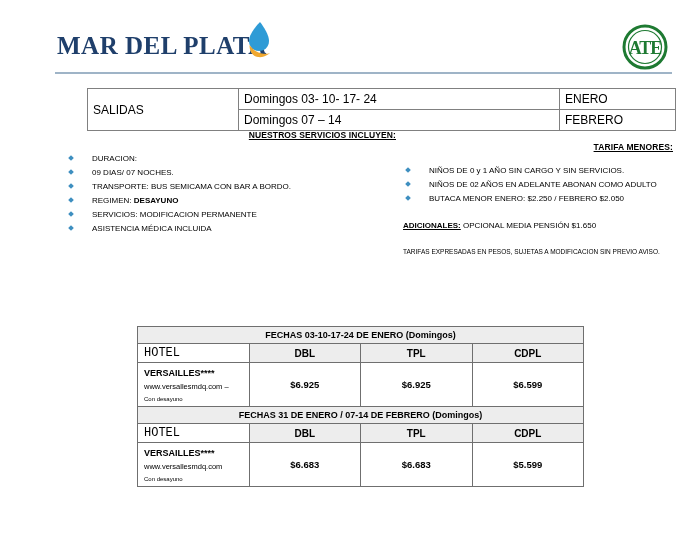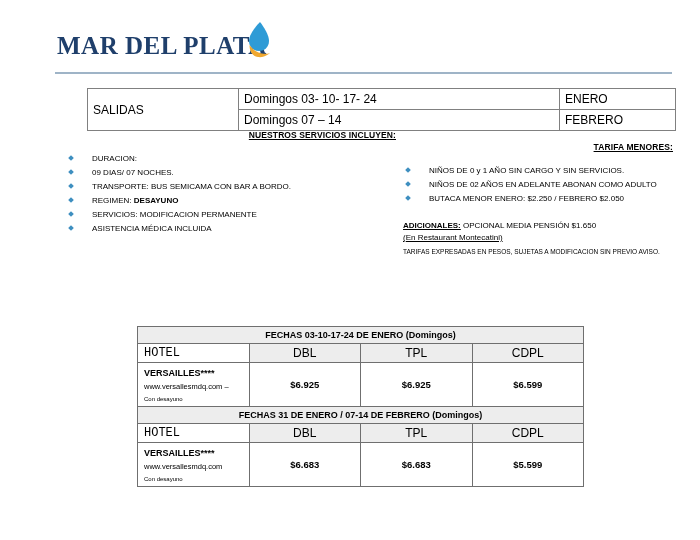--- a/index.html
+++ b/index.html
@@ -181,22 +181,22 @@
   td.hotel-head {
     font-size: 12px;
     padding: 2px 6px;
     height: 14px;
     background: #ffffff;
     font-family: Liberation Mono, monospace;
   }
   td.rate-head {
     background: #EDEDED;
     text-align: center;
-    font-size: 12px;
-    font-weight: normal;
+    font-size: 10px;
+    font-weight: bold;
     height: 14px;
   }
   td.hotel-cell {
     padding: 3px 6px 2px 6px;
     height: 20px;
     line-height: 10px;
   }
   td.hotel-cell .hname {
     font-size: 9px;
     font-weight: bold;
@@ -224,20 +224,27 @@
 <div class="header">
   <div class="doc-title">MAR DEL PLATA</div>
 
   <div class="drop-logo">
     <svg viewBox="0 0 44 42" width="44" height="42">
       <path d="M24 2 C24 2 13 13 13 21 C13 27 17.5 31 23 31 C28.5 31 33 27 33 21 C33 13 24 2 24 2 Z" fill="#2E9BD6"></path>
       <path d="M13.5 25 C13.5 25 18 32 26 33.5 C31 34.4 34 33 34 33 C34 33 29 38 22 37 C15.5 36.1 13.5 30 13.5 25 Z" fill="#F0A830"></path>
     </svg>
   </div>
 
+  <div class="ate-logo">
+    <svg viewBox="0 0 50 50" width="50" height="50">
+      <circle cx="25" cy="25" r="21" fill="#ffffff" stroke="#1E7A32" stroke-width="3"></circle>
+      <circle cx="25" cy="25" r="16.5" fill="none" stroke="#1E7A32" stroke-width="1.2"></circle>
+      <text x="25" y="31.5" text-anchor="middle" font-family="'Liberation Serif', serif" font-size="18" font-weight="bold" fill="#1E7A32" letter-spacing="-1">ATE</text>
+    </svg>
+  </div>
 
   <div class="header-rule"></div>
 </div>
 
 <div class="salidas-wrap">
   <table class="salidas">
     <tbody>
         <tr>
       <td class="col-salidas" rowspan="2">SALIDAS</td>
       <td class="col-fechas">Domingos 03- 10- 17- 24</td>
@@ -294,21 +301,20 @@
         <span class="bullet"></span>
         <span>NIÑOS DE 02 AÑOS EN ADELANTE ABONAN COMO ADULTO</span>
       </li>
       <li>
         <span class="bullet"></span>
         <span>BUTACA MENOR ENERO: $2.250 / FEBRERO $2.050</span>
       </li>
     </ul>
     <div class="adicionales">
       <span class="lbl">ADICIONALES:</span><span> OPCIONAL MEDIA PENSIÓN $1.650</span>
-      <div class="sub">(En Restaurant Montecatini)</div>
     </div>
   </div>
 
   <div class="disclaimer">TARIFAS EXPRESADAS EN PESOS, SUJETAS A MODIFICACION SIN PREVIO AVISO.</div>
 </div>
 
 <div class="price-wrap">
   <table class="prices">
 
     <tbody>

